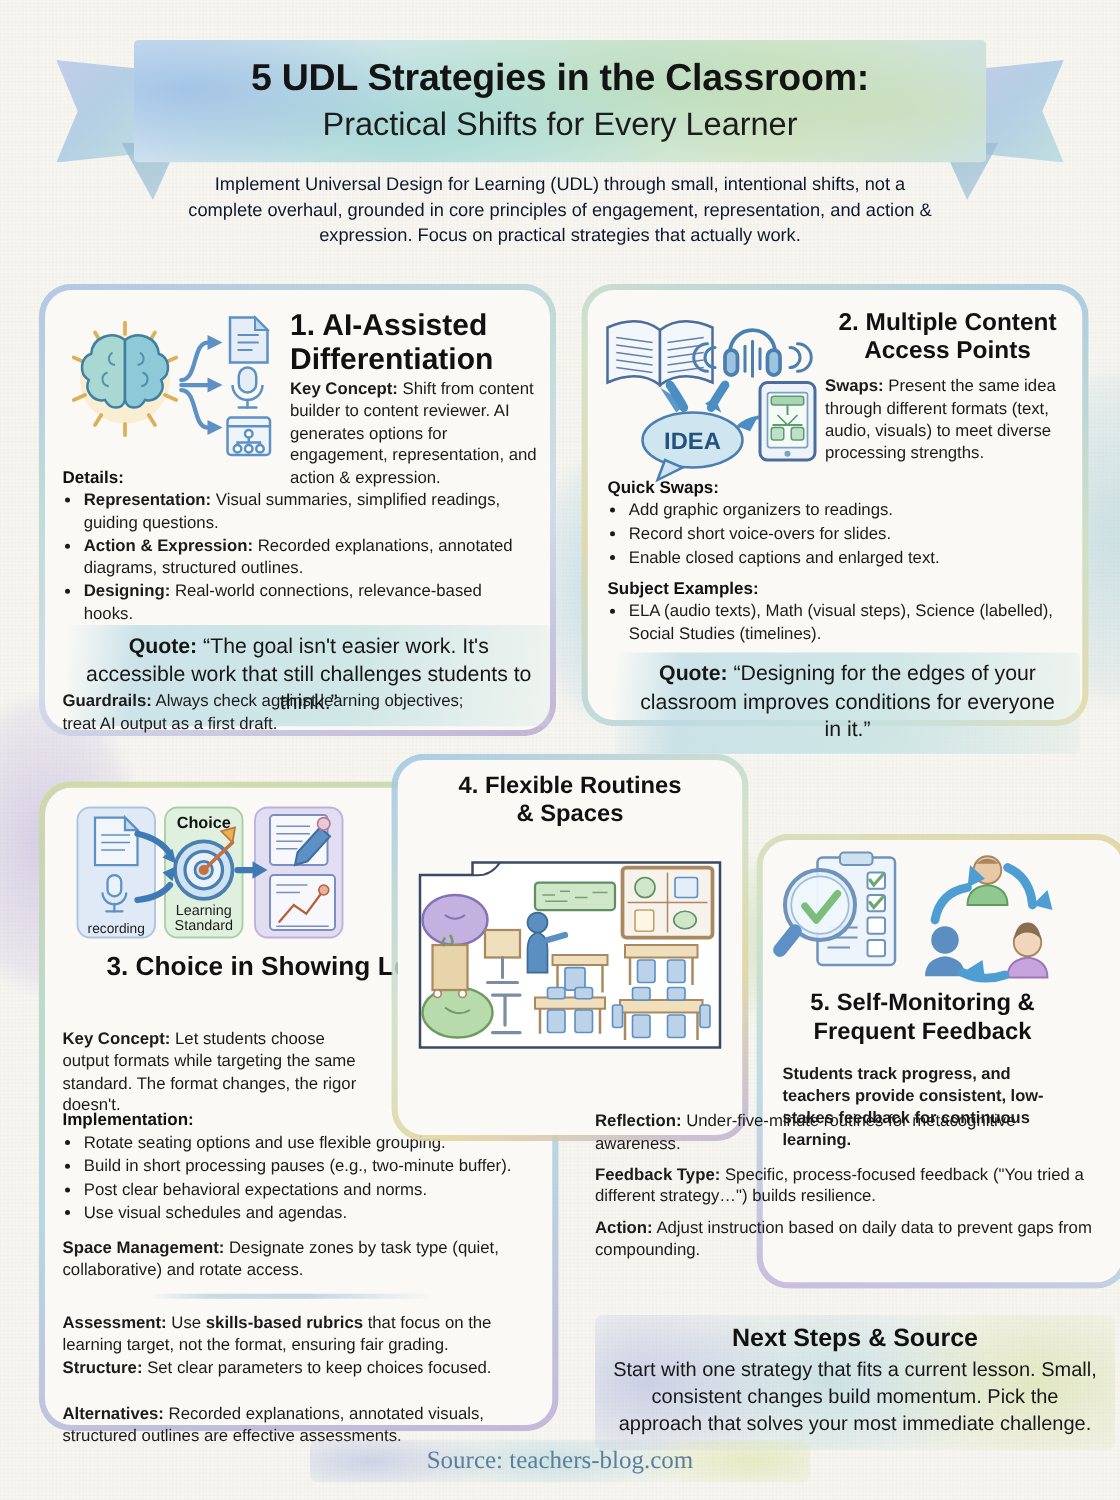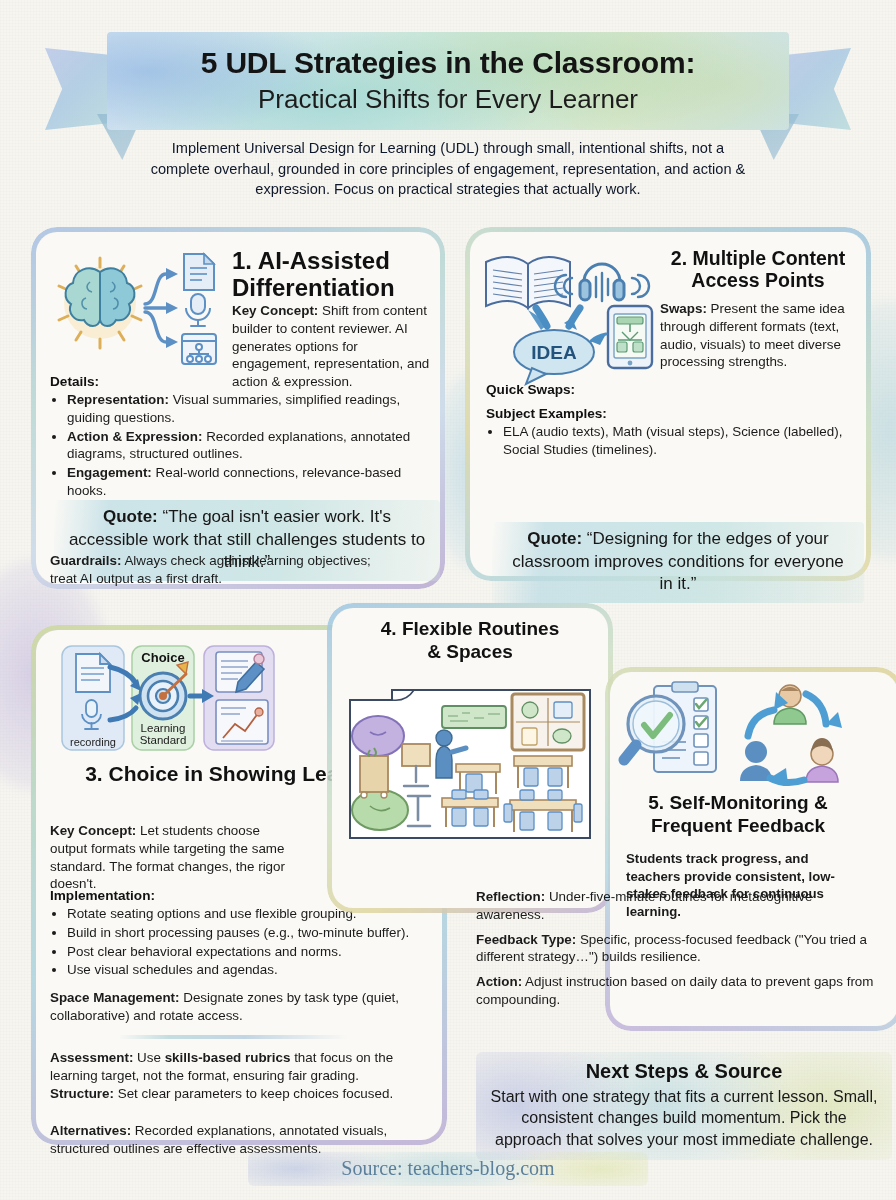--- a/index.html
+++ b/index.html
@@ -66,21 +66,21 @@
   }
   #card1::before{background:linear-gradient(160deg,#a9c0e3,#b8d7d4 35%,#cbd9ea 65%,#b9a9d2);}
   #card2::before{background:linear-gradient(200deg,#9fc5df,#cfe0c3 40%,#e2d9a4 70%,#b6d6dd);}
   #card3::before{background:linear-gradient(170deg,#cfd99e,#b5d6c6 30%,#add3e0 60%,#bdaed6);}
   #card4::before{background:linear-gradient(150deg,#9ec6e4,#cfe0c7 45%,#e0d6a0 70%,#bfb1d7);}
   #card5::before{background:linear-gradient(200deg,#e0d49c,#cfe0c3 35%,#b7d8e2 65%,#c3b3da);}
 
   #card1{left:36px;top:232px;width:404px;height:352px;}
   #card2{left:470px;top:232px;width:396px;height:344px;}
   #card3{left:36px;top:630px;width:406px;height:510px;}
-  #card4{left:332px;top:608px;width:276px;height:300px;}
+  #card4{left:318px;top:608px;width:276px;height:300px;}
   #card5{left:610px;top:672px;width:288px;height:354px;}
 
   .ico{position:absolute;}
   .head{font-weight:700;line-height:1.12;color:#111;}
   .body-t{font-size:13.4px;line-height:1.33;color:#1b1b1b;}
   .body-t b{font-weight:700;}
   ul{margin:2px 0 0 0;padding-left:17px;}
   li{font-size:13.4px;line-height:1.33;margin-bottom:1px;color:#1b1b1b;}
   li b{font-weight:700;}
   .lbl{font-size:13.6px;font-weight:700;color:#111;}
@@ -207,21 +207,21 @@
 
     <div class="head" style="position:absolute;left:196px;top:16px;width:196px;font-size:24px;">1. AI-Assisted Differentiation</div>
 
     <div class="body-t" style="position:absolute;left:196px;top:70px;width:204px;"><b>Key Concept:</b><span> Shift from content builder to content reviewer. AI generates options for engagement, representation, and action &amp; expression.</span></div>
 
     <div style="position:absolute;left:14px;top:142px;width:376px;">
       <div class="lbl">Details:</div>
       <ul>
         <li><b>Representation:</b><span> Visual summaries, simplified readings, guiding questions.</span></li>
         <li><b>Action &amp; Expression:</b><span> Recorded explanations, annotated diagrams, structured outlines.</span></li>
-        <li><b>Engagement:</b><span> Real-world connections, relevance-based hooks.</span></li>
+        <li><b>Designing:</b><span> Real-world connections, relevance-based hooks.</span></li>
       </ul>
     </div>
 
     <div class="quote" style="position:absolute;left:18px;top:268px;width:362px;"><b>Quote:</b><span> “The goal isn't easier work. It's accessible work that still challenges students to think.”</span></div>
 
     <div class="body-t" style="position:absolute;left:14px;top:320px;width:330px;"><b>Guardrails:</b><span> Always check against learning objectives; treat AI output as a first draft.</span></div>
   </div>
 
   <div class="card" id="card2">
     <svg class="ico" style="left:10px;top:12px;" width="182" height="145" viewBox="0 0 182 145">
@@ -277,20 +277,25 @@
       <path d="M126 90 L110 97 L120 101 Z" fill="#4a8ec4"></path>
       <path d="M126 90q-10 2-15 7" stroke="#4a8ec4" stroke-width="3" fill="none" stroke-linecap="round"></path>
     </svg>
 
     <div class="head" style="position:absolute;left:190px;top:16px;width:196px;font-size:19.5px;text-align:center;">2. Multiple Content Access Points</div>
 
     <div class="body-t" style="position:absolute;left:190px;top:68px;width:196px;"><b>Swaps:</b><span> Present the same idea through different formats (text, audio, visuals) to meet diverse processing strengths.</span></div>
 
     <div style="position:absolute;left:16px;top:150px;width:366px;">
       <div class="lbl">Quick Swaps:</div>
+      <ul>
+        <li>Add graphic organizers to readings.</li>
+        <li>Record short voice-overs for slides.</li>
+        <li>Enable closed captions and enlarged text.</li>
+      </ul>
       <div class="lbl" style="margin-top:9px;">Subject Examples:</div>
       <ul>
         <li>ELA (audio texts), Math (visual steps), Science (labelled), Social Studies (timelines).</li>
       </ul>
     </div>
 
     <div class="quote" style="position:absolute;left:22px;top:290px;width:348px;"><b>Quote:</b><span> “Designing for the edges of your classroom improves conditions for everyone in it.”</span></div>
   </div>
 
   <div class="card" id="card3">

